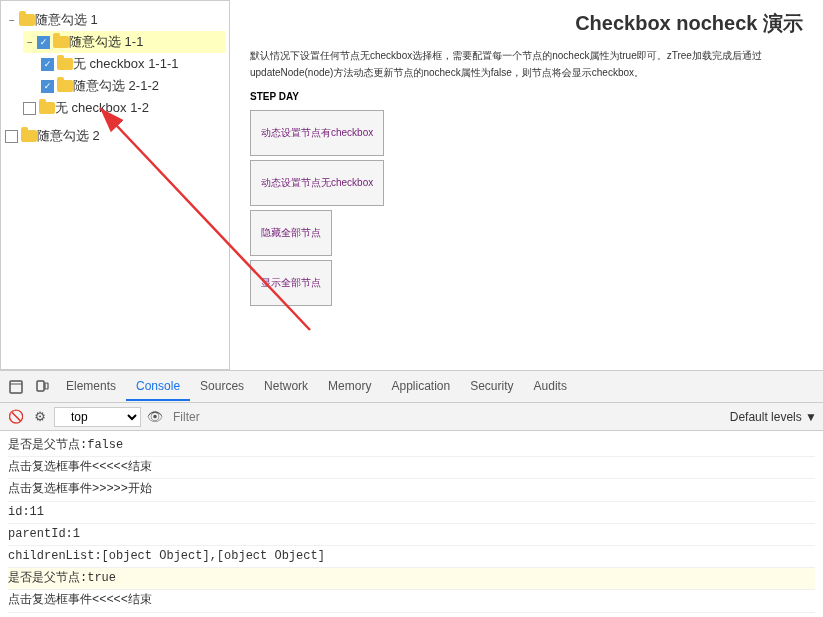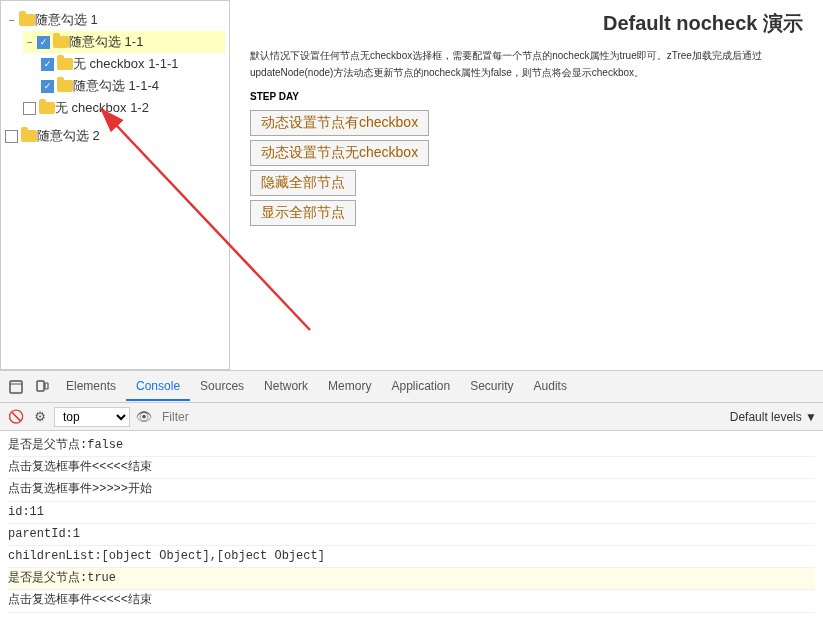--- a/index.html
+++ b/index.html
@@ -122,24 +122,24 @@
       margin-bottom: 8px;
     }
 
     .btn-row {
       margin-bottom: 4px;
     }
 
     .demo-btn {
       border: 1px solid #aaa;
       background: #f5f5f5;
-      padding: 3px 10px;
-      font-size: 14px;
-      cursor: pointer;
-      color: #a16207;
+      padding: 15px 10px;
+      font-size: 10px;
+      cursor: pointer;
+      color: #701a75;
       font-family: 'Microsoft YaHei', Arial, sans-serif;
     }
 
     
     .arrow-overlay {
       position: absolute;
       top: 0;
       left: 0;
       width: 100%;
       height: 100%;
@@ -212,23 +212,23 @@
       cursor: pointer;
       color: #555;
       font-size: 13px;
     }
 
     .select-box {
       height: 20px;
       font-size: 12px;
       border: 1px solid #ccc;
       background: #fff;
-      padding: 0 4px;
-      cursor: pointer;
-      width: 76px;
+      padding: 0 12px;
+      cursor: pointer;
+      width: 87px;
     }
 
     .eye-icon-btn {
       width: 20px;
       height: 20px;
       display: flex;
       align-items: center;
       justify-content: center;
       cursor: pointer;
       color: #555;
@@ -305,40 +305,40 @@
 
       <div class="tree-children">
         <div class="tree-node">
           <div class="checkbox-box checked"></div>
           <span class="folder-icon"></span>
           <span class="tree-label">无 checkbox 1-1-1</span>
         </div>
         <div class="tree-node">
           <div class="checkbox-box checked"></div>
           <span class="folder-icon"></span>
-          <span class="tree-label">随意勾选 1-1-4</span>
+          <span class="tree-label">随意勾选 2-1-2</span>
         </div>
       </div>
 
       <div class="tree-node">
         <div class="checkbox-box"></div>
         <span class="folder-icon"></span>
         <span class="tree-label">无 checkbox 1-2</span>
       </div>
     </div>
 
     <div class="tree-node" style="margin-top:6px;">
       <div class="checkbox-box"></div>
       <span class="folder-icon"></span>
       <span class="tree-label">随意勾选 2</span>
     </div>
   </div>
 
   <div class="content-panel">
-    <div class="page-title">Default nocheck 演示</div>
+    <div class="page-title">Checkbox nocheck 演示</div>
     <div class="description">默认情况下设置任何节点无checkbox选择框，需要配置每一个节点的nocheck属性为true即可。zTree加载完成后通过updateNode(node)方法动态更新节点的nocheck属性为false，则节点将会显示checkbox。</div>
     <div class="step-day">STEP DAY</div>
 
     <div class="btn-row">
       <button class="demo-btn">动态设置节点有checkbox</button>
     </div>
     <div class="btn-row">
       <button class="demo-btn">动态设置节点无checkbox</button>
     </div>
     <div class="btn-row">

